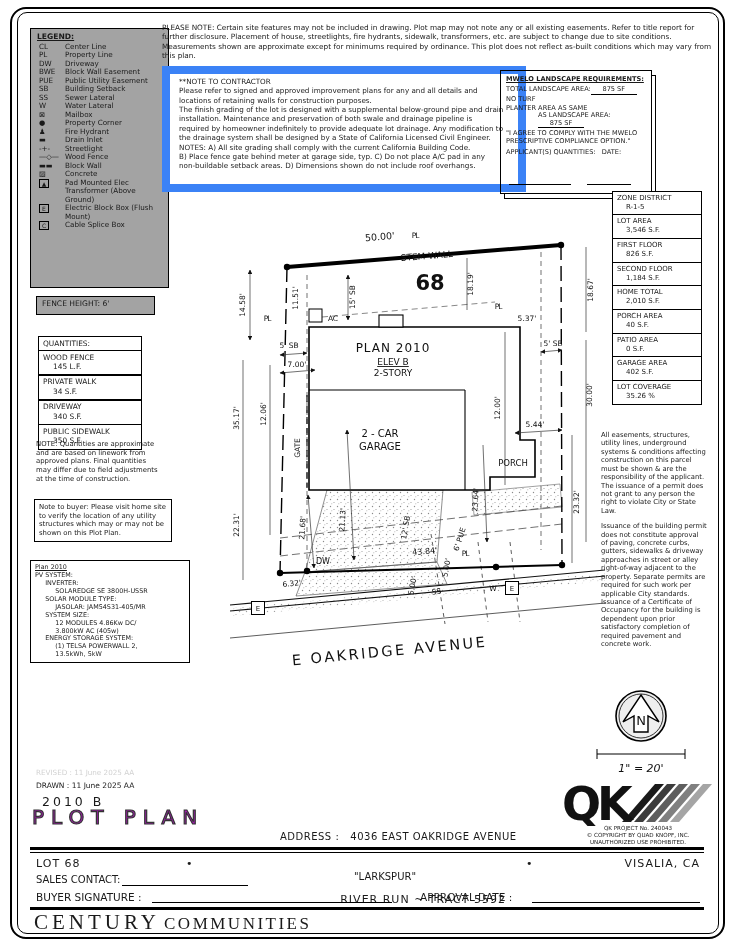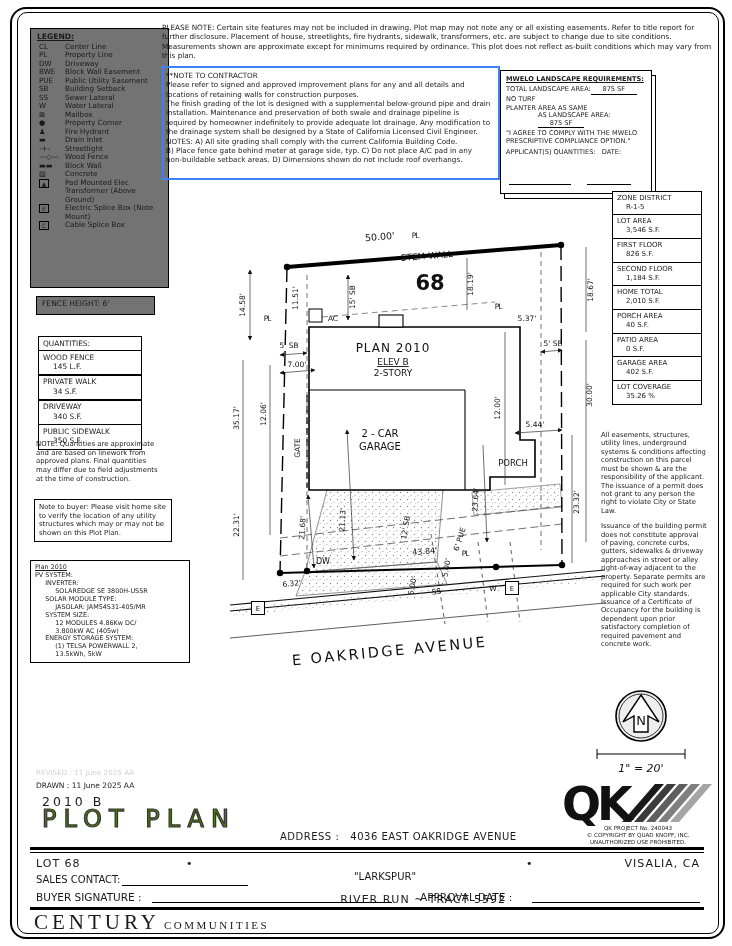--- a/index.html
+++ b/index.html
@@ -1,30 +1,30 @@
 <!DOCTYPE html>
 <html><head>
 <meta charset="utf-8">
 <style>
   html,body{margin:0;padding:0;background:#e8e8e8;}
   #page{position:relative;width:732px;height:946px;background:#ffffff;overflow:hidden;
         font-family:"DejaVu Sans",sans-serif;color:#1a1a1a;}
   .frame-outer{position:absolute;left:10px;top:7px;right:7px;bottom:7px;border:2.5px solid #000;border-radius:16px;}
   .frame-inner{position:absolute;left:17px;top:12px;right:13px;bottom:12px;border:1px solid #000;border-radius:10px;}
   .abs{position:absolute;}
-  .bx{border:1.5px solid #000;background:#737373;}
+  .bx{border:1.5px solid #000;background:#a3a3a3;}
   
   #legend{left:30px;top:28px;width:128px;height:252px;padding:4px 3px 2px 6px;font-size:7.2px;line-height:1.18;}
   #legend .ttl{text-decoration:underline;font-weight:bold;font-size:7.6px;margin-bottom:1px;}
   .lg-row{display:flex;}
   .lg-sym{width:26px;flex:0 0 26px;text-align:left;padding-left:2px;}
   .lg-sym .boxed{display:inline-block;border:1px solid #000;font-size:6px;line-height:7px;width:8px;text-align:center;}
   
   #topnote{left:162px;top:23px;width:554px;font-size:7.3px;line-height:1.28;}
-  #contractor{left:162px;top:66px;width:330px;height:104px;border:2px solid #3b82f6;padding:3px 2px;font-size:7.2px;line-height:1.3;white-space:pre-line;}
+  #contractor{left:162px;top:66px;width:330px;height:104px;border:8px solid #3b82f6;padding:3px 9px;font-size:7.2px;line-height:1.3;white-space:pre-line;}
   #mwelo{left:500px;top:70px;width:140px;height:114px;border:1.5px solid #000;
          box-shadow:4px 5px 0 -1px #fff,4px 5px 0 0 #000;padding:4px 5px;font-size:6.6px;line-height:1.45;}
   #mwelo .ttl{text-decoration:underline;font-weight:bold;}
   .uval{display:inline-block;border-bottom:1px solid #000;min-width:46px;text-align:center;}
   .sigline{position:absolute;border-bottom:1.2px solid #000;height:1px;}
   
   .zrow{border:1.5px solid #000;margin-top:-1.5px;padding:2px 3px 3px 4px;font-size:7px;line-height:1.3;background:#fff;}
   .zrow .val{text-indent:9px;}
   #zonetable{left:612px;top:192px;width:90px;}
   #rightnotes{left:601px;top:431px;width:106px;font-size:6.8px;line-height:1.24;}
@@ -37,32 +37,32 @@
   .qrow .val{text-indent:10px;}
   #lnote{left:36px;top:440px;width:124px;font-size:6.9px;line-height:1.25;}
   #buyernote{left:34px;top:499px;width:128px;border:1px solid #000;padding:3px 4px;font-size:6.9px;line-height:1.25;}
   #pvbox{left:30px;top:560px;width:150px;border:1px solid #000;padding:3px 4px;font-size:6.4px;line-height:1.24;}
   #pvbox .ttl{text-decoration:underline;}
   #pvbox pre{margin:0;font-family:"DejaVu Sans",sans-serif;font-size:6.4px;line-height:1.24;}
   
   #revised{left:36px;top:768px;font-size:7.2px;color:#d2d2d2;}
   #drawn{left:36px;top:781px;font-size:7.5px;}
   #plancode{left:42px;top:794px;font-size:12.5px;letter-spacing:3px;}
-  #bigtitle{left:42px;top:805px;font-size:24px;letter-spacing:7px;color:#4d7c0f;-webkit-text-stroke:1.2px #333;}
+  #bigtitle{left:32px;top:805px;font-size:20px;letter-spacing:7px;color:#a21caf;-webkit-text-stroke:1.2px #333;}
   #addrline{left:280px;top:831px;font-size:10px;letter-spacing:0.5px;}
   .rule-heavy{position:absolute;left:30px;right:28px;height:0;border-top:3px solid #000;}
   .rule-thin{position:absolute;left:30px;right:28px;height:0;border-top:1px solid #000;}
   #lotrow{left:36px;top:857px;right:30px;font-size:11px;letter-spacing:1px;}
   #community{left:300px;top:871px;width:170px;text-align:center;font-size:10px;}
   #salesrow{left:36px;top:874px;font-size:10px;}
   #buyerrow{left:36px;top:891px;font-size:10.5px;}
   #approval{left:420px;top:891px;font-size:10.5px;}
   #brand{left:34px;top:910px;font-family:"Liberation Serif",serif;}
   #brand .c1{font-size:21px;letter-spacing:4px;}
-  #brand .c2{font-size:11px;letter-spacing:2.5px;}
+  #brand .c2{font-size:17px;letter-spacing:2.5px;}
   #office{left:498px;top:911px;font-size:6.8px;font-weight:bold;line-height:1.35;}
   #qktext{left:560px;top:825px;width:156px;text-align:center;font-size:5.6px;line-height:1.28;}
   svg text{fill:#111;font-family:"DejaVu Sans",sans-serif;}
 </style>
 </head>
 <body>
 
 <div id="page">
   <div class="frame-outer"></div>
   <div class="frame-inner"></div>
@@ -132,21 +132,21 @@
     <div class="lg-row">
         <span class="lg-sym">▨</span>
         <span>Concrete</span>
       </div>
     <div class="lg-row">
         <span class="lg-sym"><span class="boxed">▲</span></span>
         <span>Pad Mounted Elec Transformer (Above Ground)</span>
       </div>
     <div class="lg-row">
         <span class="lg-sym"><span class="boxed">E</span></span>
-        <span>Electric Splice Box (Note Mount)</span>
+        <span>Electric Block Box (Flush Mount)</span>
       </div>
     <div class="lg-row">
         <span class="lg-sym"><span class="boxed">C</span></span>
         <span>Cable Splice Box</span>
       </div>
   </div>
 
   <div id="topnote" class="abs">PLEASE NOTE:  Certain site features may not be included in drawing.  Plot map may not note any or all existing easements.  Refer to title report for further disclosure.  Placement of house, streetlights, fire hydrants, sidewalk, transformers, etc. are subject to change due to site conditions.  Measurements shown are approximate except for minimums required by ordinance.  This plot does not reflect as-built conditions which may vary from this plan.</div>
   <div id="contractor" class="abs">**NOTE TO CONTRACTOR
 Please refer to signed and approved improvement plans for any and all details and

